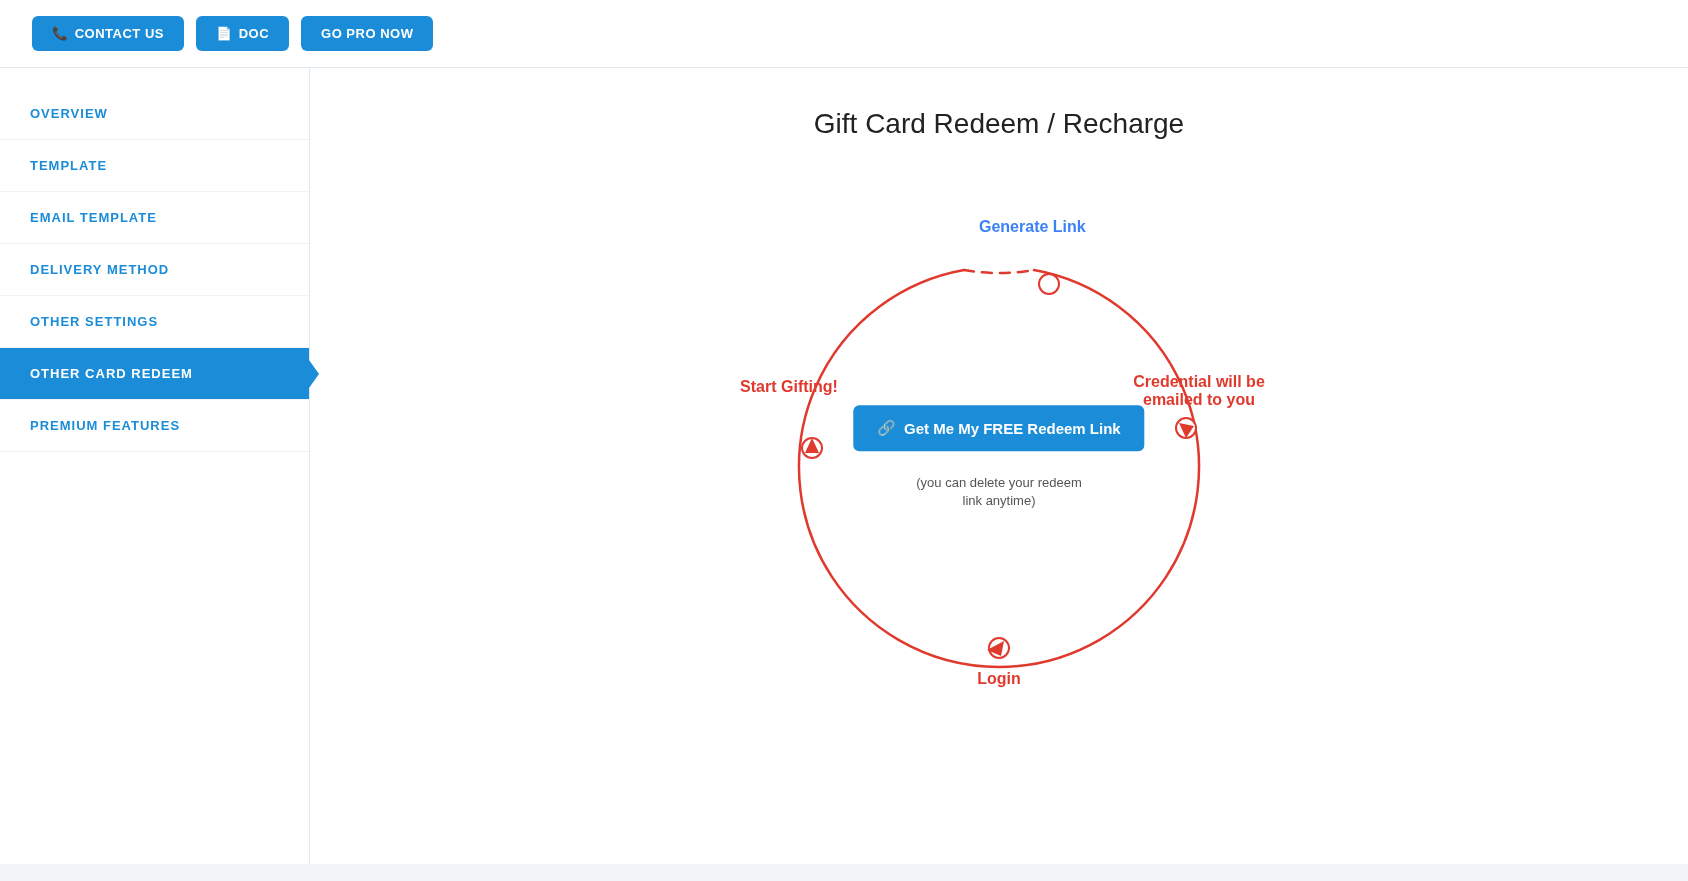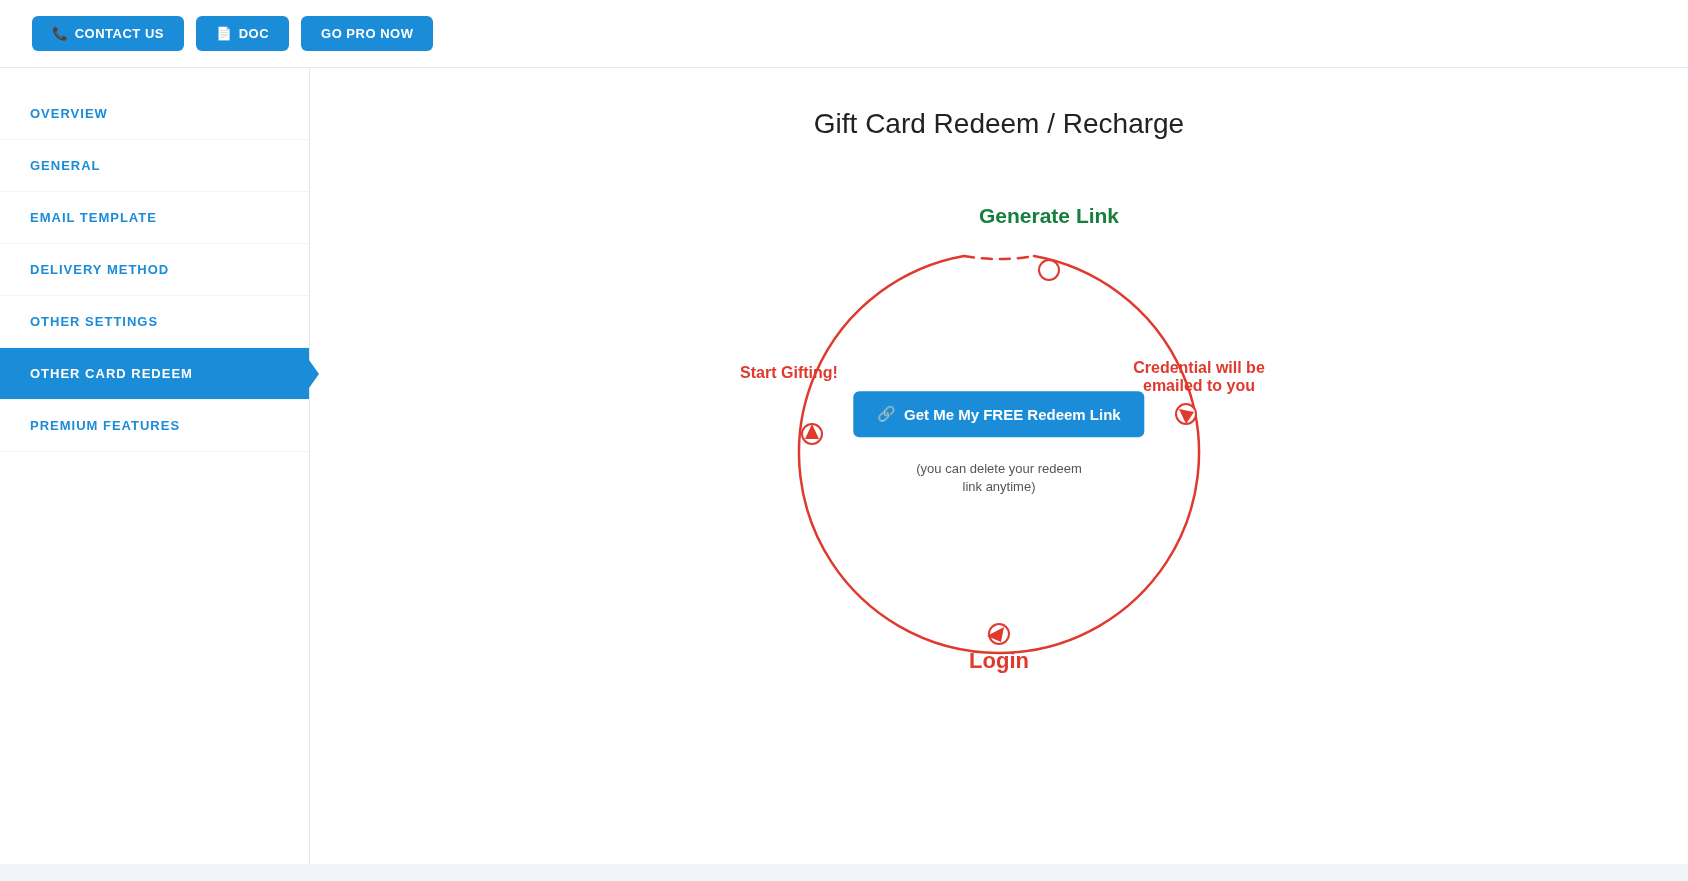--- a/index.html
+++ b/index.html
@@ -89,21 +89,21 @@
       background: #fff;
       padding: 40px 60px;
       display: flex;
       flex-direction: column;
       align-items: center;
     }
     .content-title {
       font-size: 28px;
       font-weight: 400;
       color: #222;
-      margin-bottom: 44px;
+      margin-bottom: 58px;
     }
 
     
     .diagram-container {
       position: relative;
       width: 520px;
       height: 520px;
     }
     .diagram-svg {
       position: absolute;
@@ -137,42 +137,42 @@
       margin-top: 23px;
       line-height: 1.4;
     }
 
     
     .label-generate {
       position: absolute;
       top: 30px;
       left: 50%;
       transform: translateX(-50%);
-      color: #15803d;
-      font-size: 21px;
+      color: #3b82f6;
+      font-size: 16px;
       font-weight: 600;
       text-align: center;
     }
     .label-credential {
       position: absolute;
       top: 180px;
       right: -40px;
       color: #e0392d;
       font-size: 16px;
       font-weight: 600;
       text-align: center;
       width: 160px;
     }
     .label-login {
       position: absolute;
       bottom: 20px;
       left: 50%;
       transform: translateX(-50%);
       color: #e0392d;
-      font-size: 22px;
+      font-size: 16px;
       font-weight: 600;
       text-align: right;
     }
     .label-start {
       position: absolute;
       top: 180px;
       left: -30px;
       color: #e0392d;
       font-size: 16px;
       font-weight: 600;
@@ -199,21 +199,21 @@
   </div>
 </div>
 
 <div class="main-layout">
 
   <div class="sidebar">
     <div class="sidebar-item">
       <span>OVERVIEW</span>
     </div>
     <div class="sidebar-item">
-      <span>GENERAL</span>
+      <span>TEMPLATE</span>
     </div>
     <div class="sidebar-item">
       <span>EMAIL TEMPLATE</span>
     </div>
     <div class="sidebar-item">
       <span>DELIVERY METHOD</span>
     </div>
     <div class="sidebar-item">
       <span>OTHER SETTINGS</span>
     </div>

